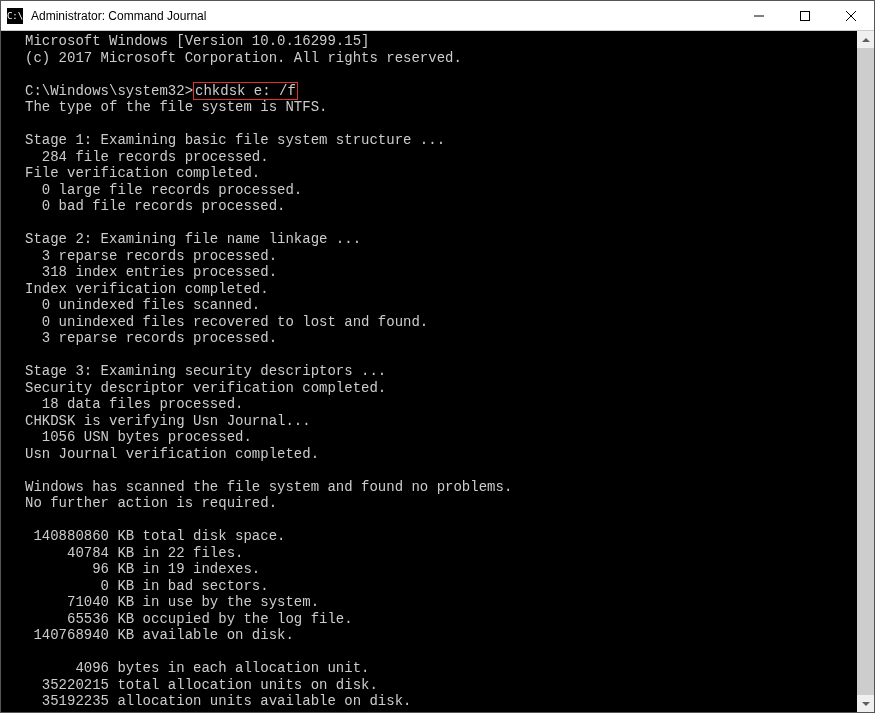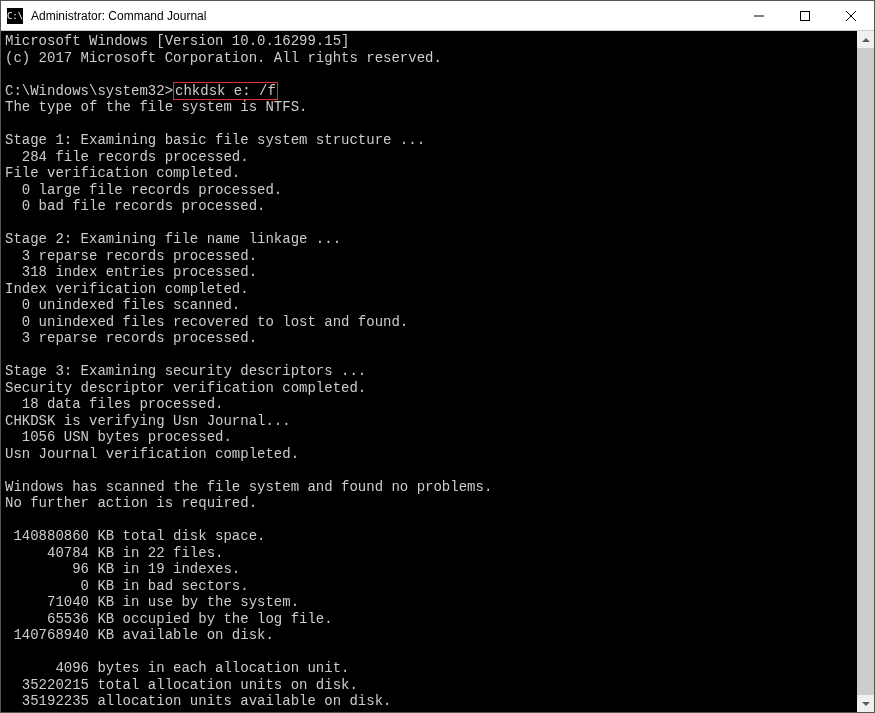--- a/index.html
+++ b/index.html
@@ -69,20 +69,21 @@
     .terminal {
       flex: 1;
       background: #000;
       color: #ccc;
       padding: 2px 4px;
       font-family: Consolas, "Courier New", monospace;
       font-size: 14px;
       line-height: 16.5px;
       white-space: pre;
       overflow: hidden;
+      margin-left: 20px;
     }
     .hl {
       border: 1.5px solid #e03030;
       padding: 0 1px;
       margin-right: -2px;
     }
     .scrollbar {
       width: 17px;
       background: #f0f0f0;
       display: flex;

